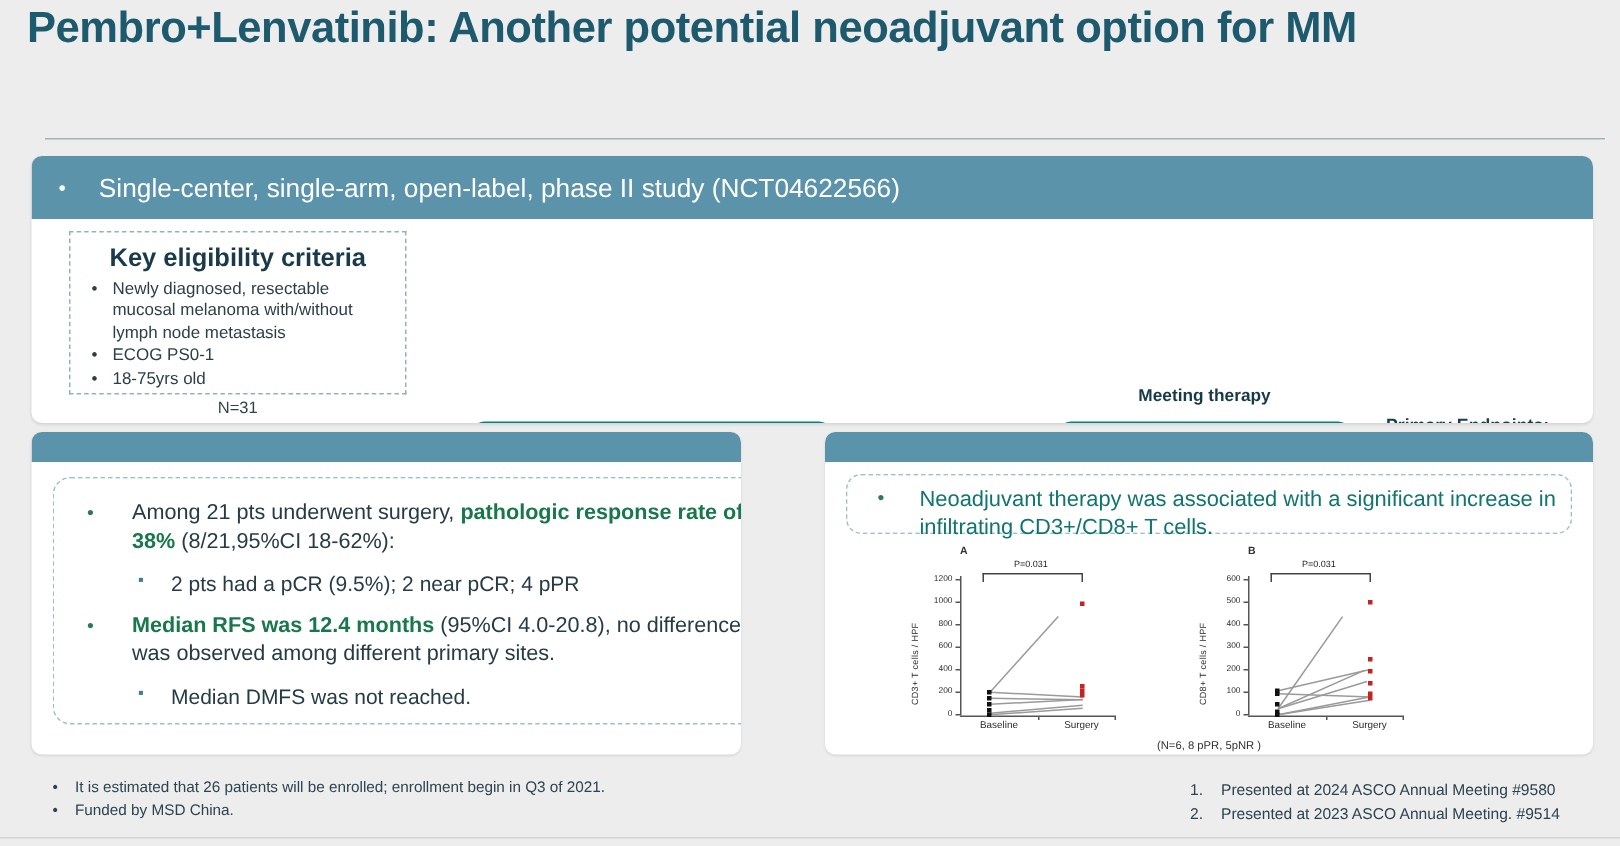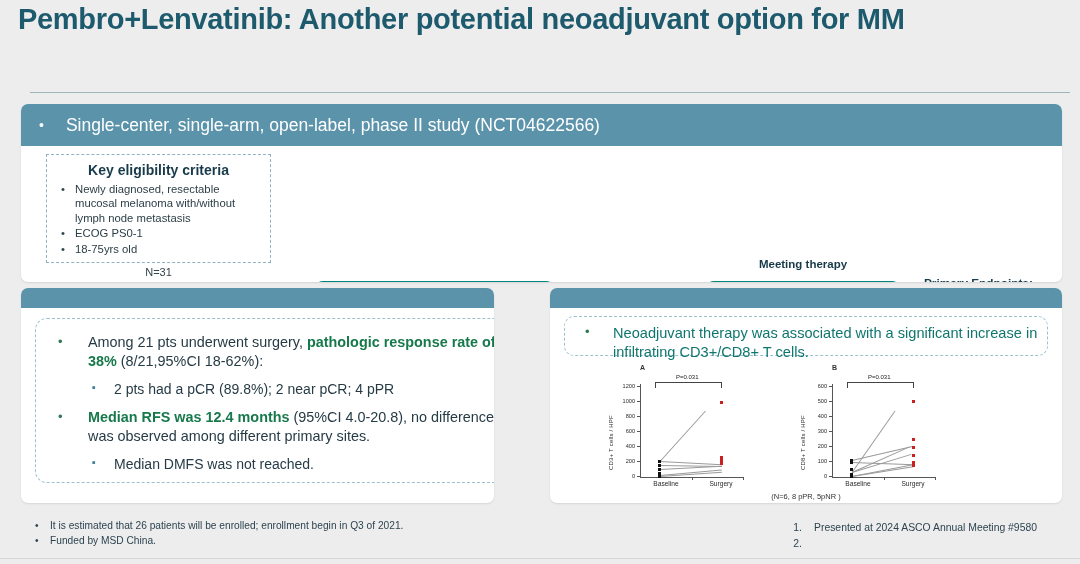--- a/index.html
+++ b/index.html
@@ -35,21 +35,21 @@
     font-size: 17.5px; font-weight: 400;
   }
   .top-band .dot { font-size: 14px; margin-right: 22px; opacity:.95; }
 
   
   .elig {
     position: absolute; left: 25px; top: 50px; width: 225px; height: 109px;
     border: 1px dashed #8fb3c4; background: #fff;
     padding: 7px 8px 4px 8px;
   }
-  .elig h4 { font-size: 14px; text-align: center; color: #183a4a; font-weight: bold; margin-bottom: 4px;}
+  .elig h4 { font-size: 17px; text-align: center; color: #183a4a; font-weight: bold; margin-bottom: 4px;}
   .elig ul { list-style: none; }
   .elig li {
     font-size: 11.3px; color: #2c3e46; line-height: 1.28;
     padding-left: 20px; position: relative; margin-bottom: 1px;
   }
   .elig li:before { content:"•"; position:absolute; left:6px; color:#2c3e46; }
   .nlabel { position:absolute; left:25px; top:162px; width:225px; text-align:center;
             font-size:11px; color:#33424a; }
 
   
@@ -155,21 +155,21 @@
   </div>
 </div>
 
 <div class="panel panel-L">
   <div class="panel-band"></div>
   <div class="inner-dashed" style="left:14px; top:30px; width:484px; height:165px; border-radius:12px;">
     <div class="bullets" style="padding:14px 14px 0 0;">
       <div class="lvl1">
         <span>Among 21 pts underwent surgery, </span><span class="grn">pathologic response rate of 38%</span><span> (8/21,95%CI 18-62%):</span>
       </div>
-      <div class="lvl2">2 pts had a pCR (89.8%); 2 near pCR; 4 pPR</div>
+      <div class="lvl2">2 pts had a pCR (9.5%); 2 near pCR; 4 pPR</div>
       <div class="lvl1">
         <span class="grn">Median RFS was 12.4 months</span><span> (95%CI 4.0-20.8), no difference was observed among different primary sites.</span>
       </div>
       <div class="lvl2">Median DMFS was not reached.</div>
     </div>
   </div>
 </div>
 
 <div class="panel panel-R">
   <div class="panel-band"></div>
@@ -291,16 +291,17 @@
   <div>Funded by MSD China.</div>
 </div>
 
 <div class="fn-right">
   <div>
     <span class="num">1.</span>
     <span>Presented at 2024 ASCO Annual Meeting #9580</span>
   </div>
   <div>
     <span class="num">2.</span>
+    <span>Presented at 2023 ASCO Annual Meeting. #9514</span>
   </div>
 </div>
 
 <div class="bottom-rule"></div>
 
 </body></html>

